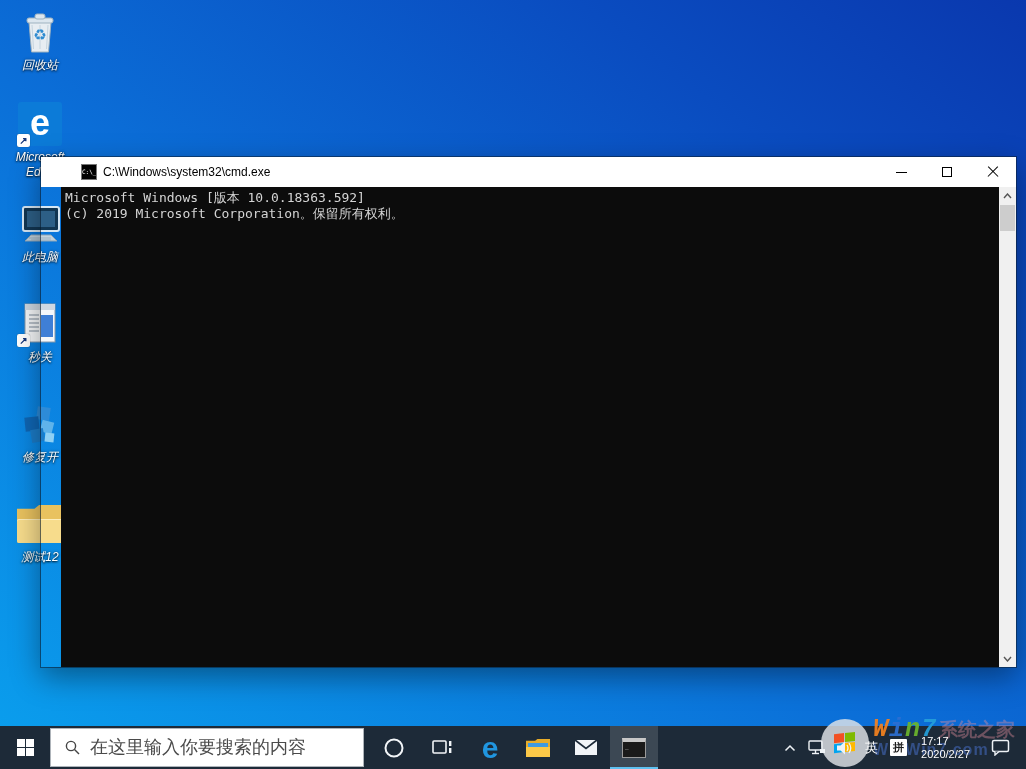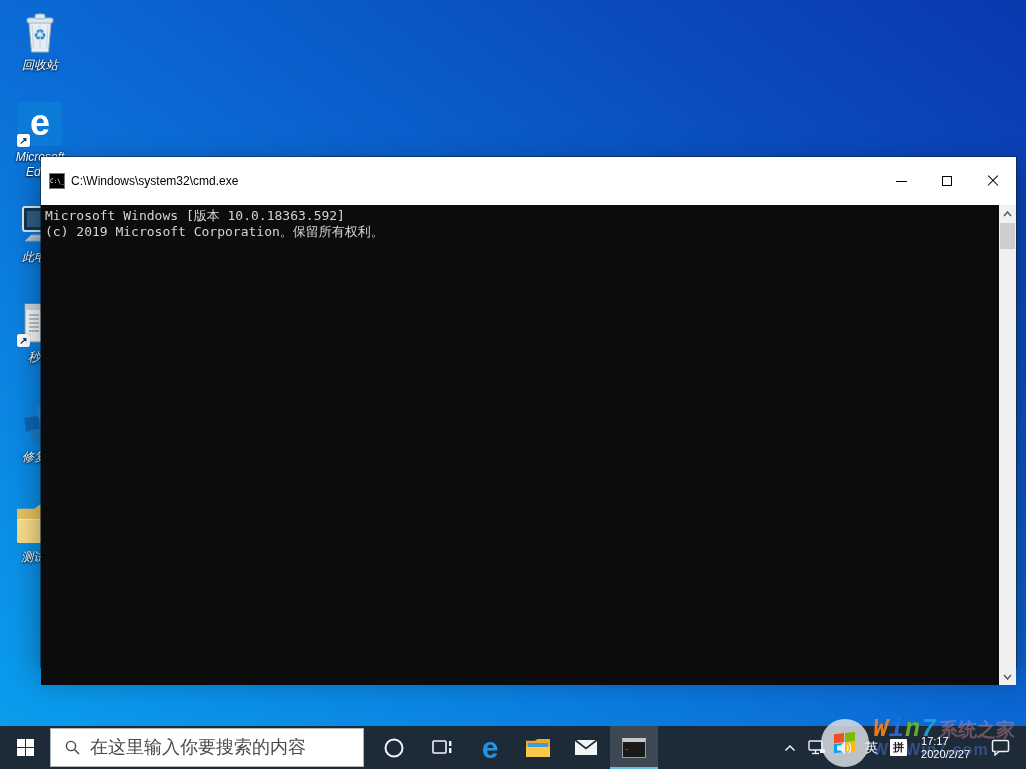--- a/index.html
+++ b/index.html
@@ -20,34 +20,34 @@
                font-weight:bold; font-size:36px; line-height:42px; text-align:center; }
   .folder-art { width:46px; height:38px; position:relative; }
   .folder-back { position:absolute; inset:0; background:#e3b95b; border-radius:2px;
                  clip-path:polygon(0 10%, 38% 10%, 48% 0, 100% 0, 100% 100%, 0 100%); background:#e9c25f; }
   .folder-front { position:absolute; left:0; right:0; bottom:0; height:62%; background:#f7dc8c;
                   border-radius:2px 2px 2px 2px; box-shadow:inset 0 1px 0 #fdeebc; }
 
   
   .cmd-window { position:absolute; left:41px; top:157px; width:975px; height:510px; z-index:10;
                 box-shadow:0 10px 28px rgba(0,0,0,.4); outline:1px solid rgba(10,30,50,.55); }
-  .titlebar { height:48px; background:#fff; display:flex; align-items:center; }
+  .titlebar { height:30px; background:#fff; display:flex; align-items:center;padding-left:32px; }
   .titlebar .app-ico { width:16px; height:16px; margin:0 6px 0 8px; background:#000; border:1px solid #777;
                        color:#fff; font-size:6px; line-height:14px; text-align:center;
                        font-family:"DejaVu Sans Mono", monospace; overflow:hidden; }
   .titlebar .title { font-size:12px; color:#000; flex:1 1 auto; white-space:nowrap; overflow:hidden; }
   .win-btn { width:46px; height:30px; display:flex; align-items:center; justify-content:center; }
   .glyph-min { width:11px; height:1px; background:#000; }
   .glyph-max { width:10px; height:10px; border:1px solid #000; }
   .glyph-close { position:relative; width:12px; height:12px; }
   .glyph-close::before,.glyph-close::after { content:""; position:absolute; left:-1px; top:5px; width:14px; height:1.4px;
                  background:#000; }
   .glyph-close::before { transform:rotate(45deg); } .glyph-close::after { transform:rotate(-45deg); }
 
-  .console { position:relative; height:480px; background:#0c0c0c; }
+  .console { position:relative; height:480px; background:#0c0c0c;margin-left:20px; }
   .console-text { position:absolute; inset:0 17px 0 0; padding:3px 0 0 4px;
                   font-family:"DejaVu Sans Mono", monospace; font-size:13px; line-height:16px;
                   color:#d4d4d4; white-space:pre; overflow:hidden; }
   .cursor { display:inline; }
 
   .scrollbar { position:absolute; top:0; right:0; width:17px; height:100%; background:#f0f0f0;
                display:flex; flex-direction:column; }
   .sb-arrow { height:17px; display:flex; align-items:center; justify-content:center; flex:0 0 auto; }
   .sb-thumb { margin:1px 1px; height:26px; background:#cdcdcd; flex:0 0 auto; }
   .sb-track { flex:1 1 auto; }

